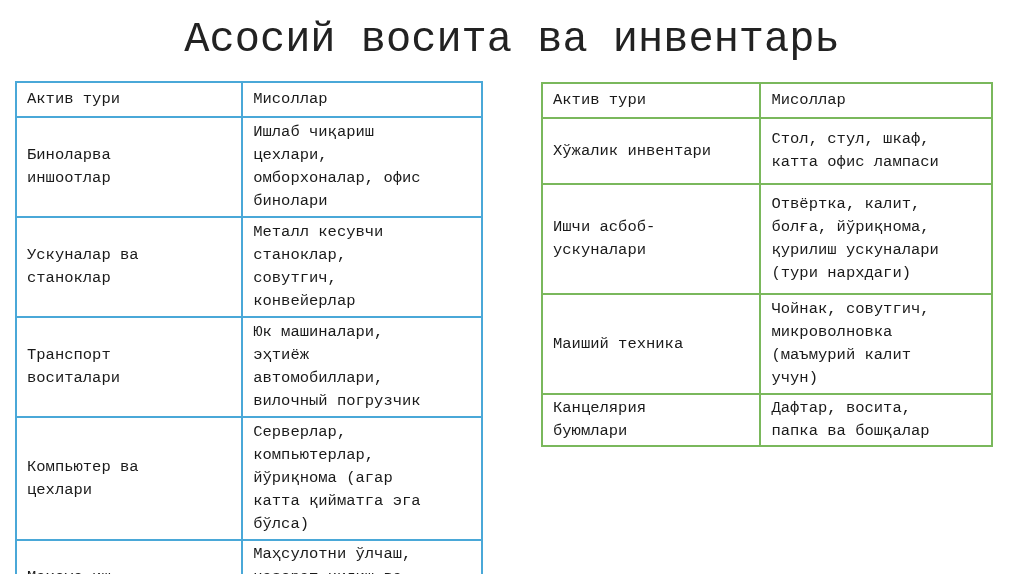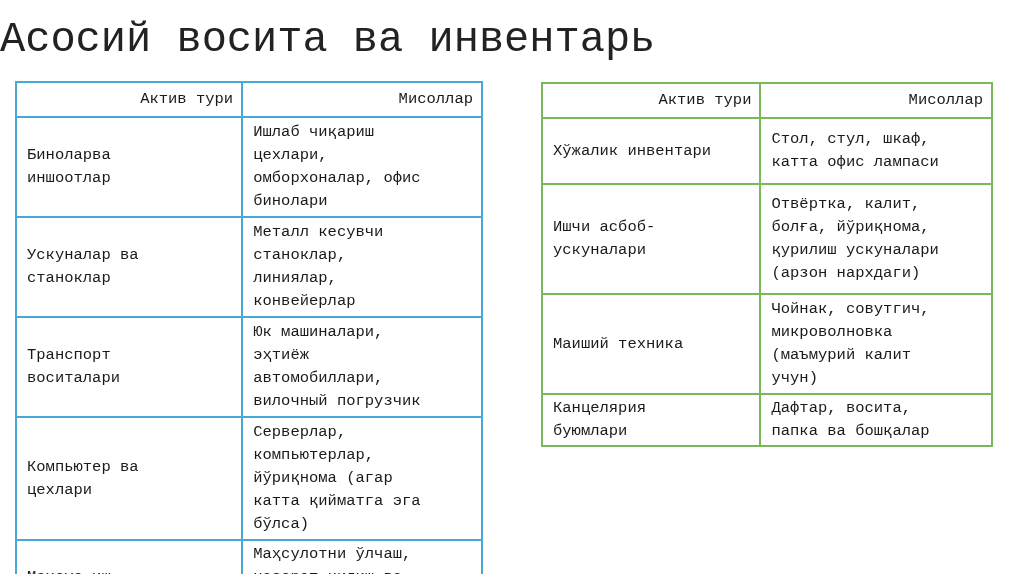--- a/index.html
+++ b/index.html
@@ -5,20 +5,21 @@
   html, body { margin: 0; padding: 0; }
   body {
     width: 1024px; height: 574px; overflow: hidden;
     background: #ffffff;
     font-family: "Liberation Mono", "DejaVu Sans Mono", monospace;
     color: #1a1a1a;
     position: relative;
   }
   .title {
     position: absolute; left: 0; top: 10px; width: 1024px;
+    text-align: center;
     font-family: "Liberation Mono", "DejaVu Sans Mono", monospace;
     font-size: 42px; letter-spacing: 0px; color: #222;
     line-height: 60px;
   }
   table {
     position: absolute;
     border-collapse: collapse;
     font-size: 15.5px;
     line-height: 23px;
   }
@@ -28,21 +29,21 @@
     white-space: pre-line;
   }
   .tbl-left { left: 15px; top: 81px; width: 468px; }
   .tbl-left td { border: 2px solid #4aa8d8; }
   .tbl-left td.c1 { width: 214px; }
   .tbl-left td.c2 { width: 226px; }
   .tbl-right { left: 541px; top: 82px; width: 452px; }
   .tbl-right td { border: 2px solid #7ab85c; }
   .tbl-right td.c1 { width: 206px; }
   .tbl-right td.c2 { width: 218px; }
-  tr.hdr td { height: 27px; padding-top: 3px; padding-bottom: 3px; text-align: right; }
+  tr.hdr td { height: 27px; padding-top: 3px; padding-bottom: 3px; }
   tr.cut td { vertical-align: top; }
 </style>
 </head>
 <body>
 
 <div class="title">Асосий восита ва инвентарь</div>
 
 <table class="tbl-left">
   <tbody>
       <tr class="hdr">
@@ -55,21 +56,21 @@
     <td class="c2">Ишлаб чиқариш
 цехлари,
 омборхоналар, офис
 бинолари</td>
   </tr>
   <tr style="height:100px">
     <td class="c1">Ускуналар ва
 станоклар</td>
     <td class="c2">Металл кесувчи
 станоклар,
-линиялар,
+совутгич,
 конвейерлар</td>
   </tr>
   <tr style="height:100px">
     <td class="c1">Транспорт
 воситалари</td>
     <td class="c2">Юк машиналари,
 эҳтиёж
 автомобиллари,
 вилочный погрузчик</td>
   </tr>
@@ -100,21 +101,21 @@
     <td class="c1">Хўжалик инвентари</td>
     <td class="c2">Стол, стул, шкаф,
 катта офис лампаси</td>
   </tr>
   <tr style="height:110px">
     <td class="c1">Ишчи асбоб-
 ускуналари</td>
     <td class="c2">Отвёртка, калит,
 болға, йўриқнома,
 қурилиш ускуналари
-(арзон нархдаги)</td>
+(тури нархдаги)</td>
   </tr>
   <tr style="height:100px">
     <td class="c1">Маиший техника</td>
     <td class="c2">Чойнак, совутгич,
 микроволновка
 (маъмурий калит
 учун)</td>
   </tr>
   <tr style="height:50px">
     <td class="c1">Канцелярия

